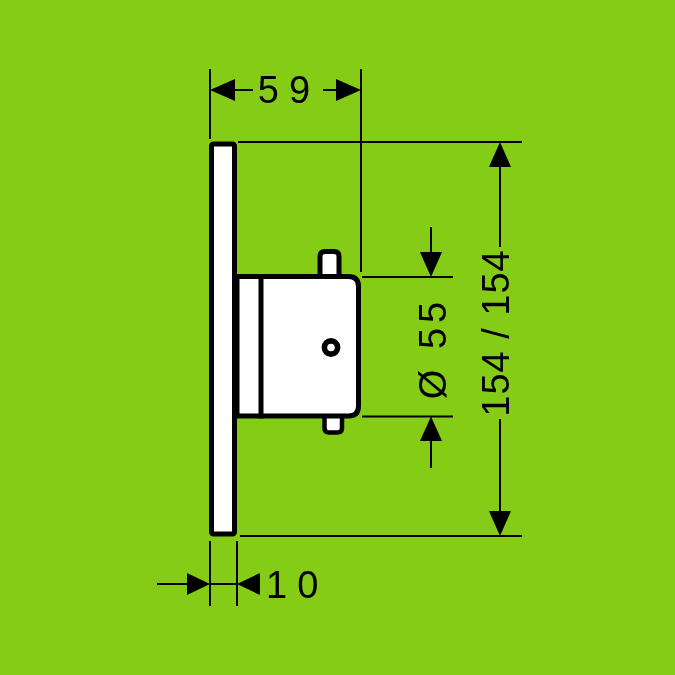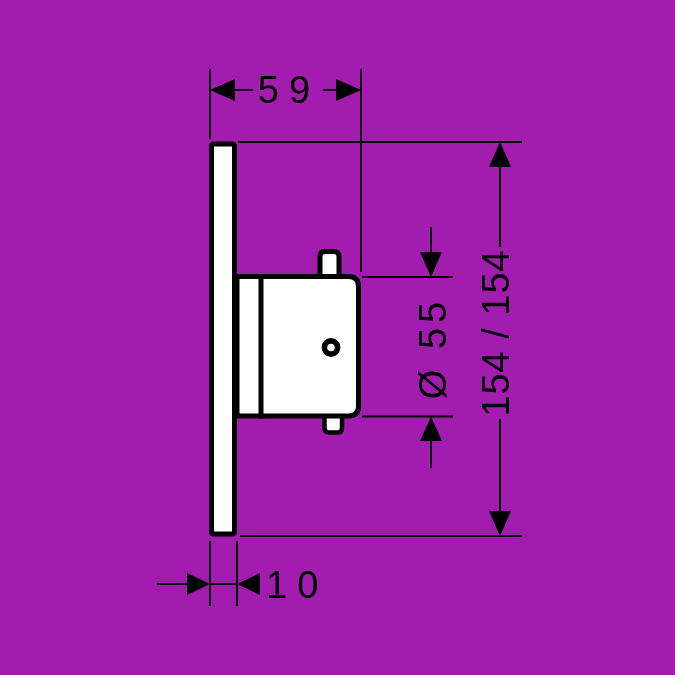--- a/index.html
+++ b/index.html
@@ -1,20 +1,20 @@
 <!DOCTYPE html>
 <html><head>
 <meta charset="utf-8">
 <style>
   html, body { margin: 0; padding: 0; background: #ffffff; }
   .page {
     position: relative;
     width: 675px;
     height: 675px;
-    background: #a21caf;
+    background: #84cc16;
     overflow: hidden;
   }
   svg { display: block; }
   .thin  { stroke: #000000; stroke-width: 2;   fill: none; stroke-linecap: butt; }
   .thick { stroke: #000000; stroke-width: 5;   fill: none; }
   .thick-fill { stroke: #000000; stroke-width: 5; fill: #ffffff; }
   .tab   { stroke: #000000; stroke-width: 5;   fill: #ffffff; stroke-linejoin: round; }
   .tab-b { stroke: #000000; stroke-width: 4.5; fill: #ffffff; stroke-linejoin: round; }
   .arrow { fill: #000000; stroke: none; }
   text.dim {

